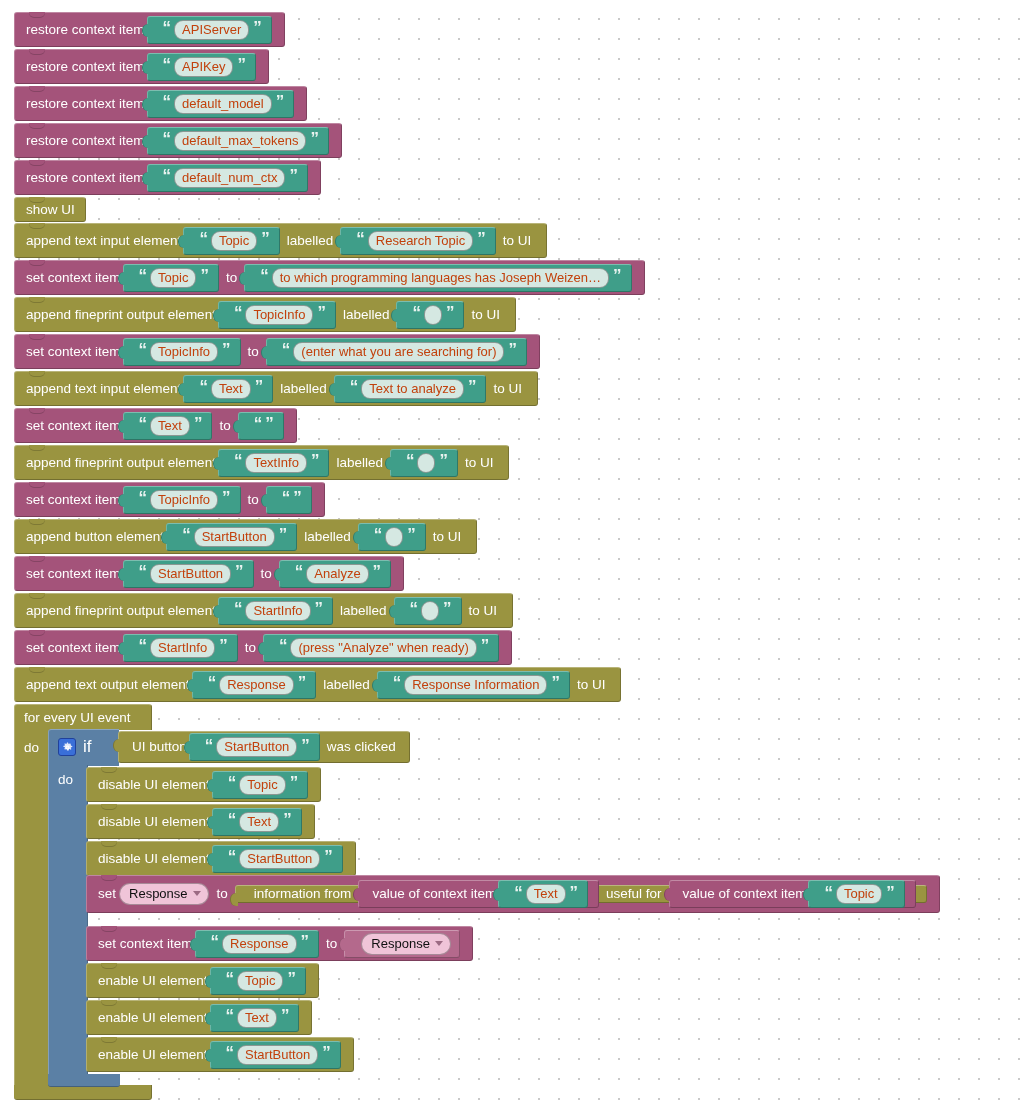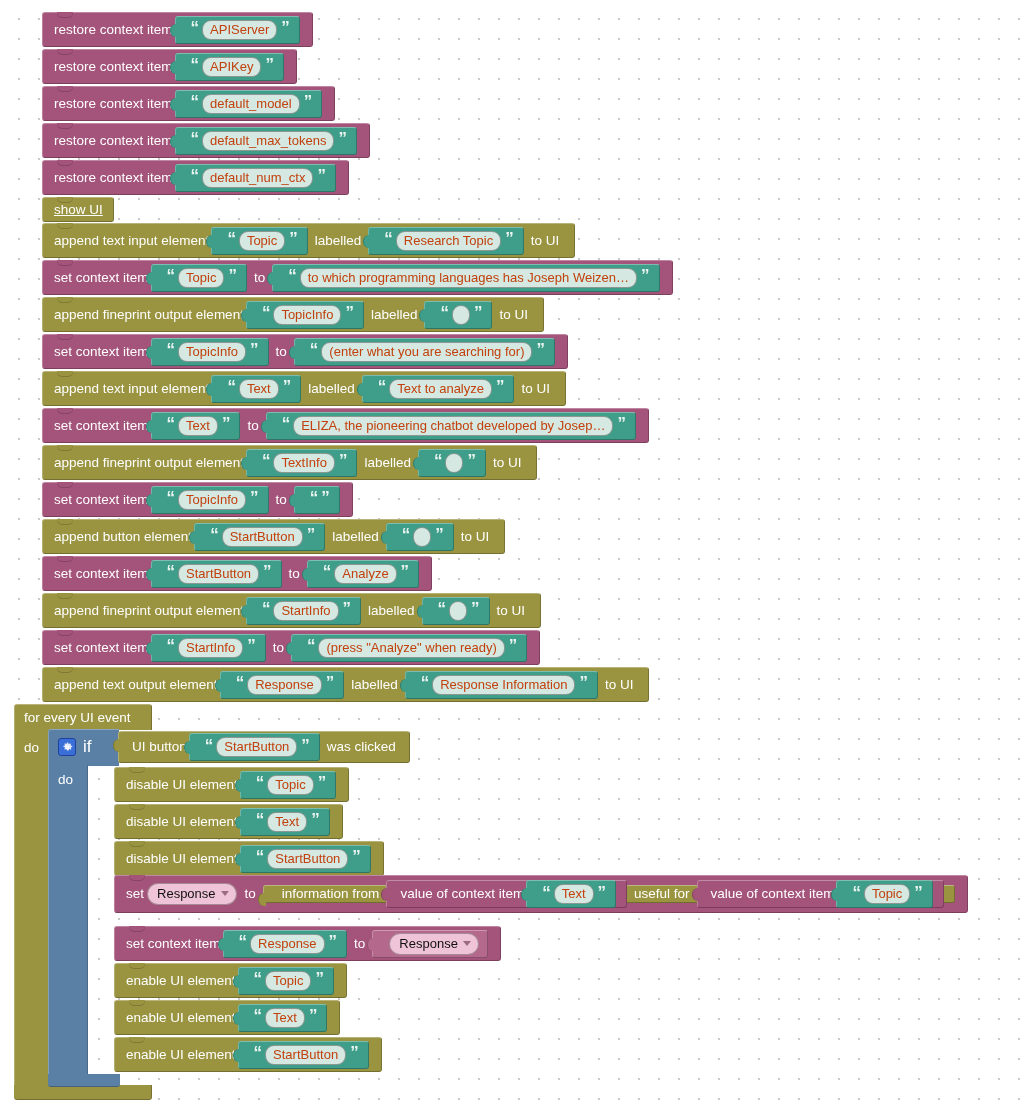--- a/index.html
+++ b/index.html
@@ -33,21 +33,20 @@
   }
   
   .stmt{
     height:35px;
     padding:0 10px 0 11px;
     margin-bottom:-1px;
     border-top:1px solid rgba(255,255,255,.30);
     border-left:1px solid rgba(255,255,255,.25);
     border-right:1px solid rgba(0,0,0,.22);
     border-bottom:1px solid rgba(0,0,0,.25);
-    margin-left:28px;
   }
   
   .stmt::before{
     content:"";
     position:absolute;
     left:14px;top:-1px;
     width:16px;height:5px;
     background:inherit;
     border-radius:0 0 6px 6px;
     box-shadow:0 1px 0 rgba(0,0,0,.18);
@@ -193,21 +192,21 @@
       <span>restore context item</span>
       <span class="blk val c-text">
         <span class="quote">“</span>
         <span class="fld">default_num_ctx</span>
         <span class="quote">”</span>
       </span>
     </div>
   </div>
 
   <div class="row" style="left:14px;top:197px;">
-    <div class="blk stmt c-ui" style="height:25px;text-decoration:underline;">
+    <div class="blk stmt c-ui" style="height:25px;">
       <span>show UI</span>
     </div>
   </div>
 
   <div class="row" style="left:14px;top:223px;">
     <div class="blk stmt c-ui">
       <span>append text input element</span>
       <span class="blk val c-text">
         <span class="quote">“</span>
         <span class="fld">Topic</span>
@@ -297,21 +296,20 @@
     <div class="blk stmt c-context">
       <span>set context item</span>
       <span class="blk val c-text">
         <span class="quote">“</span>
         <span class="fld">Text</span>
         <span class="quote">”</span>
       </span>
       <span class="lbl">to</span>
       <span class="blk val c-text">
         <span class="quote">“</span>
-        <span class="fld">ELIZA, the pioneering chatbot developed by Josep…</span>
         <span class="quote">”</span>
       </span>
     </div>
   </div>
 
   <div class="row" style="left:14px;top:445px;">
     <div class="blk stmt c-ui">
       <span>append fineprint output element</span>
       <span class="blk val c-text">
         <span class="quote">“</span>

